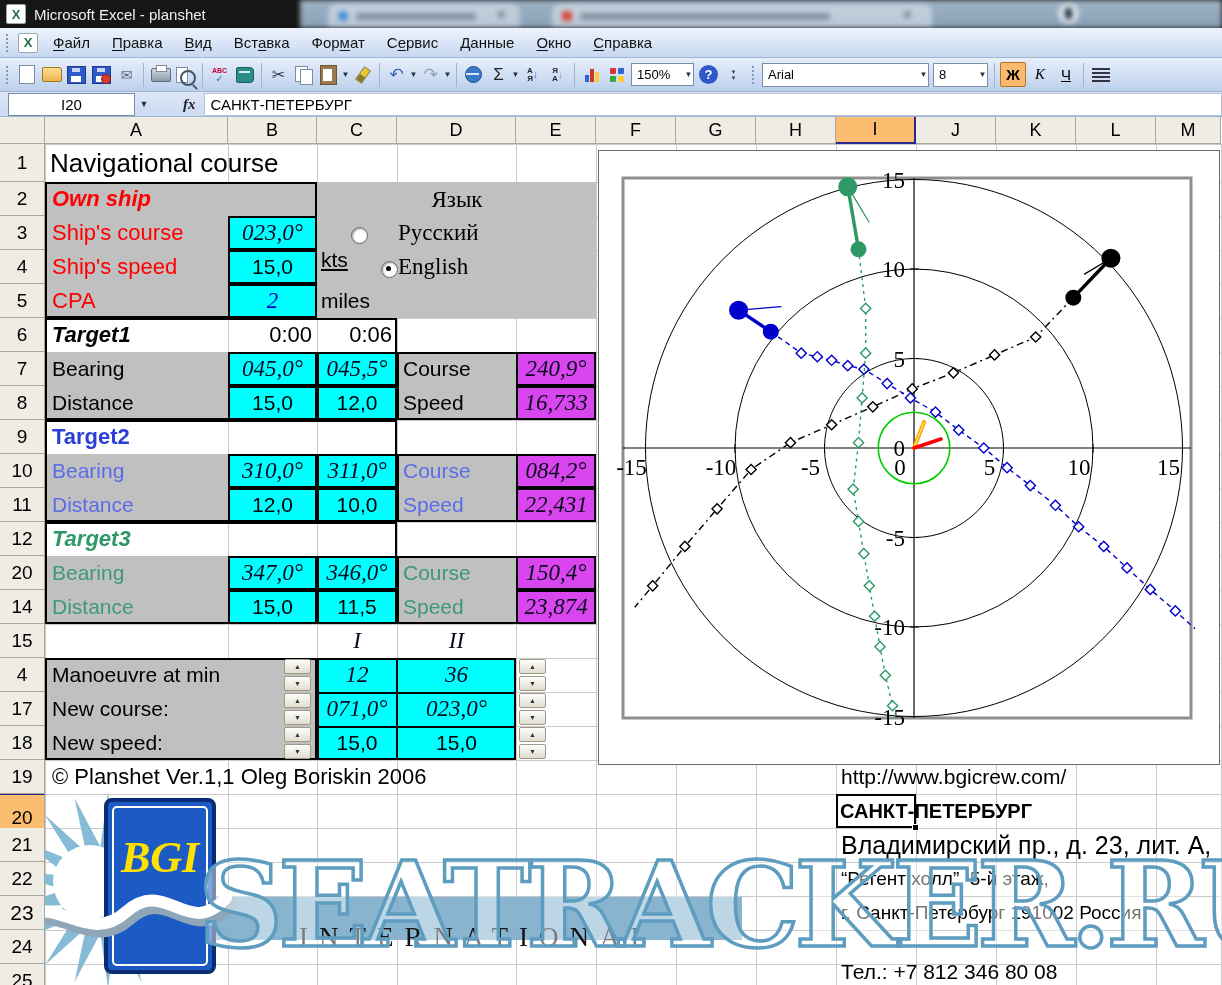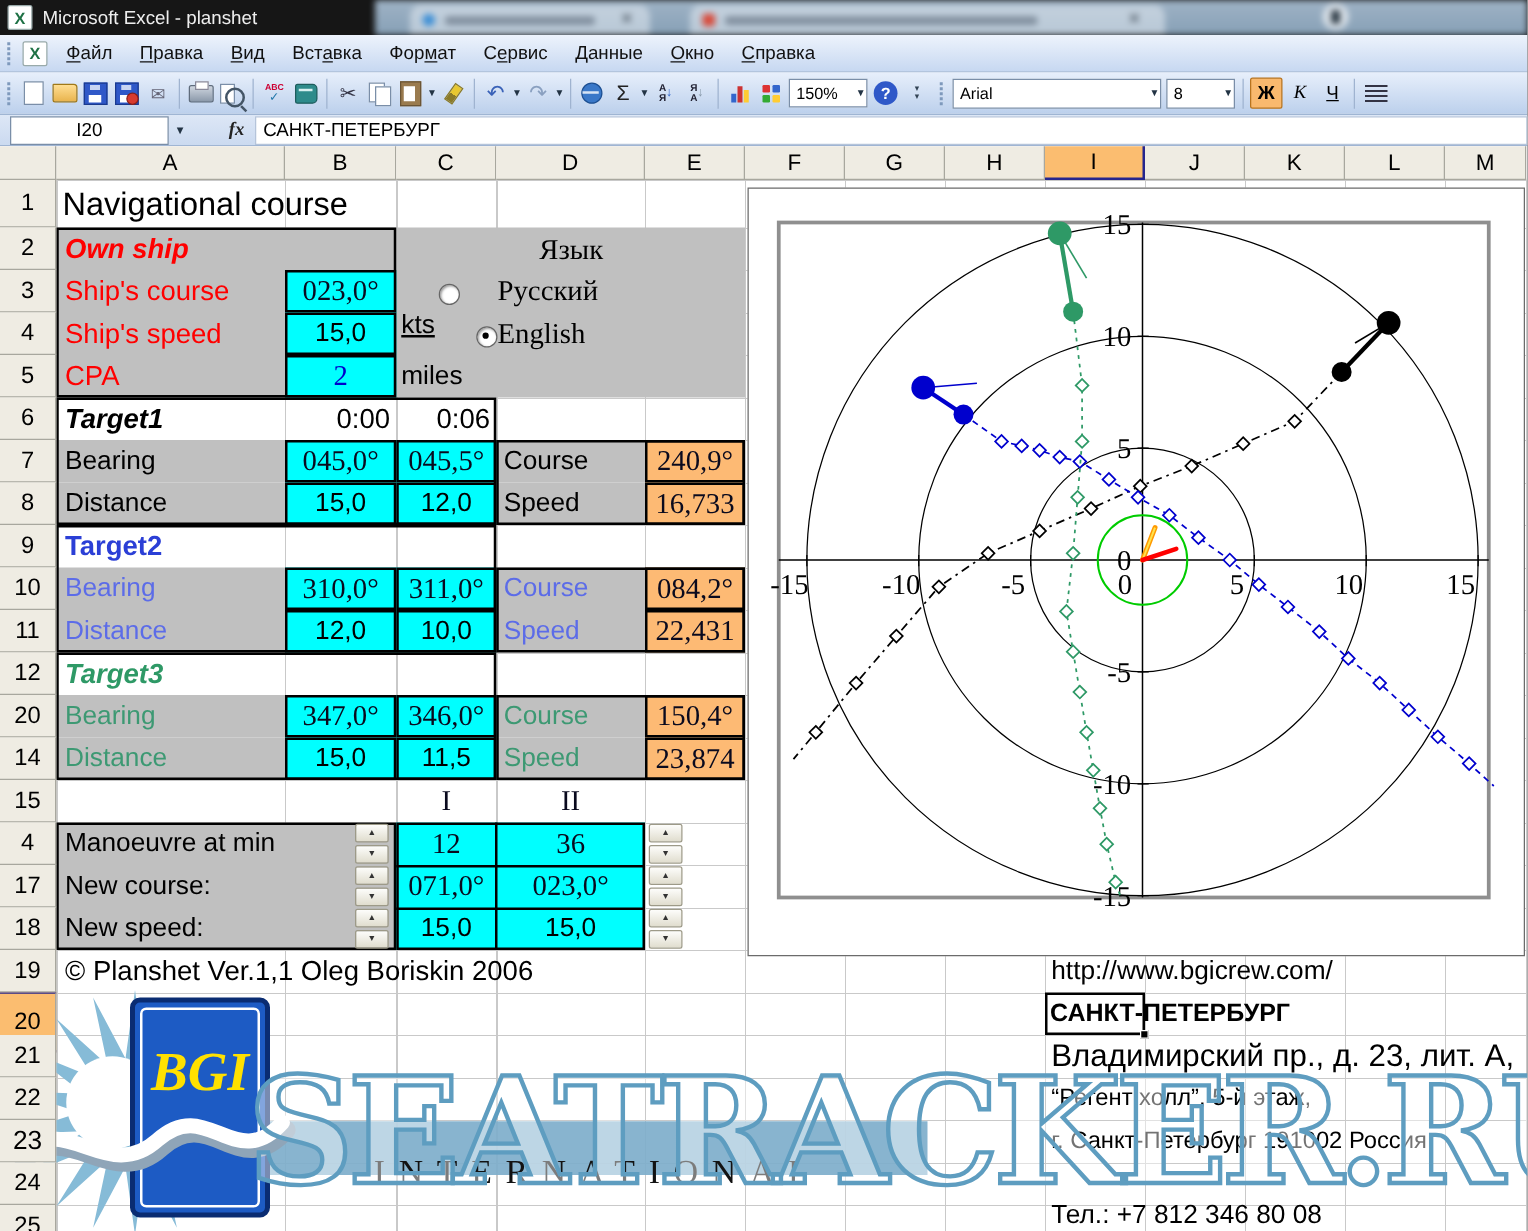--- a/index.html
+++ b/index.html
@@ -78,24 +78,24 @@
   #fval{flex:1;height:21px;background:#fff;border:1px solid #B5C4DA;display:flex;align-items:center;padding-left:6px;font-size:15px;}
   
   #sheet{left:0;top:117px;width:1222px;height:868px;background:#fff;}
   .hdr{position:absolute;box-sizing:border-box;background:#EFECE3;border-right:1px solid #A8A79E;border-bottom:1px solid #A8A79E;
        display:flex;align-items:center;justify-content:center;font-size:18px;color:#000;}
   .hdr.active{background:#FBBD70;border-right:2px solid #26268E;border-bottom:2px solid #26268E;}
   .hdr.activerow{background:#FBBD70;border-top:1px solid #26268E;border-bottom:2px solid #26268E;}
   .cellbox{position:absolute;box-sizing:border-box;}
   .silver{background:#C0C0C0;}
   .cyan{background:#00FFFF;border:2px solid #000;}
-  .yellow{background:#fdba74;border:2px solid #000;}
+  .yellow{background:#d946ef;border:2px solid #000;}
   .blkborder{border:2px solid #000;background:transparent;pointer-events:none;}
   .txt{position:absolute;white-space:nowrap;}
-  .serifv{font-family:"Liberation Serif",serif;font-size:23px;color:#0a0a1e;}
+  .serifv{font-family:"Liberation Serif",serif;font-size:23px;color:#0a0a1e;font-style:italic;}
   .sansv{font-family:"Liberation Sans",sans-serif;font-size:21px;color:#000;}
   .ctr{display:flex;align-items:center;justify-content:center;}
   .rgt{display:flex;align-items:center;justify-content:flex-end;}
   .lft{display:flex;align-items:center;justify-content:flex-start;}
   .radio{position:absolute;width:15px;height:15px;border-radius:50%;background:#fff;border:1px solid #666;
          box-shadow:inset 1px 1px 2px rgba(0,0,0,.4);}
   .radio.checked::after{content:"";position:absolute;left:4px;top:4px;width:5px;height:5px;border-radius:50%;background:#000;}
   .spin{position:absolute;width:27px;height:32px;display:flex;flex-direction:column;gap:2px;}
   .spin b{flex:1;background:linear-gradient(#FDFDFB,#E0DDCE);border:1px solid #9d9a88;border-radius:2px;
           display:flex;align-items:center;justify-content:center;font-size:7px;color:#333;font-weight:normal;}

